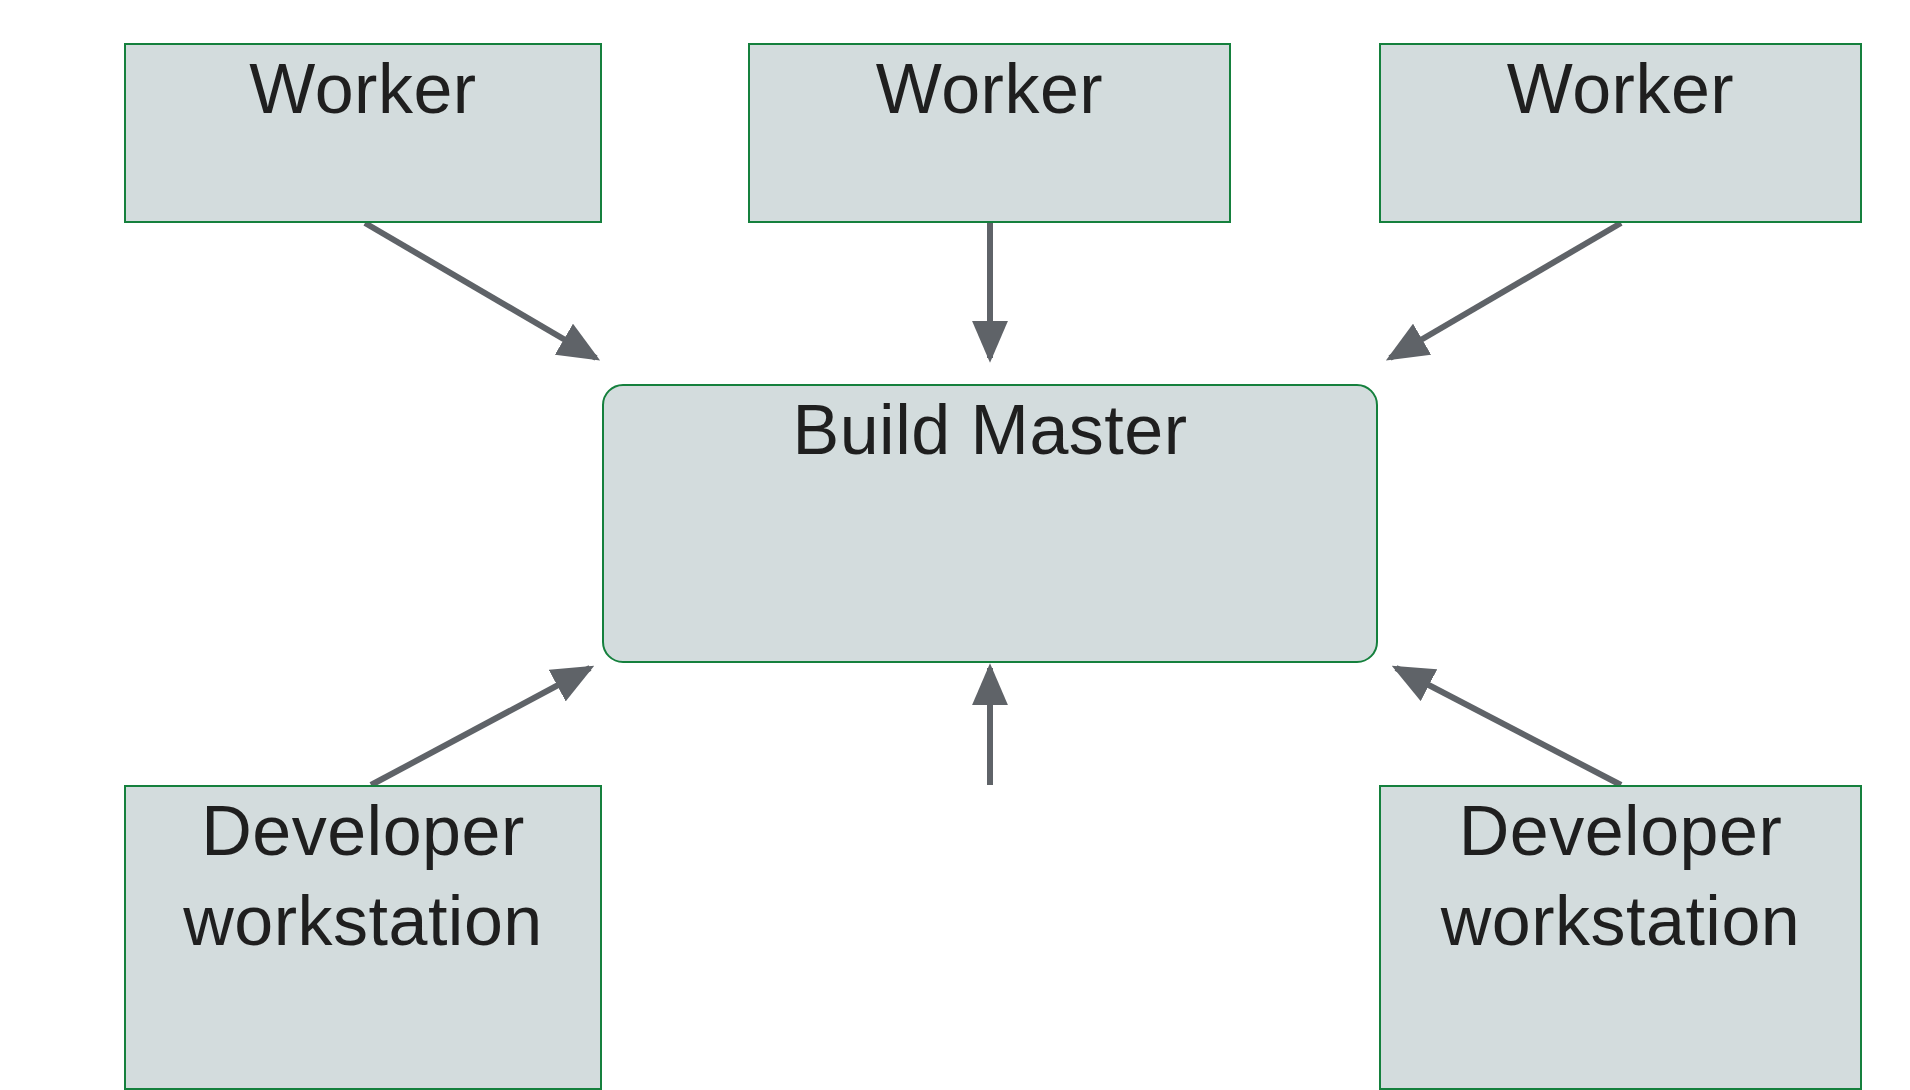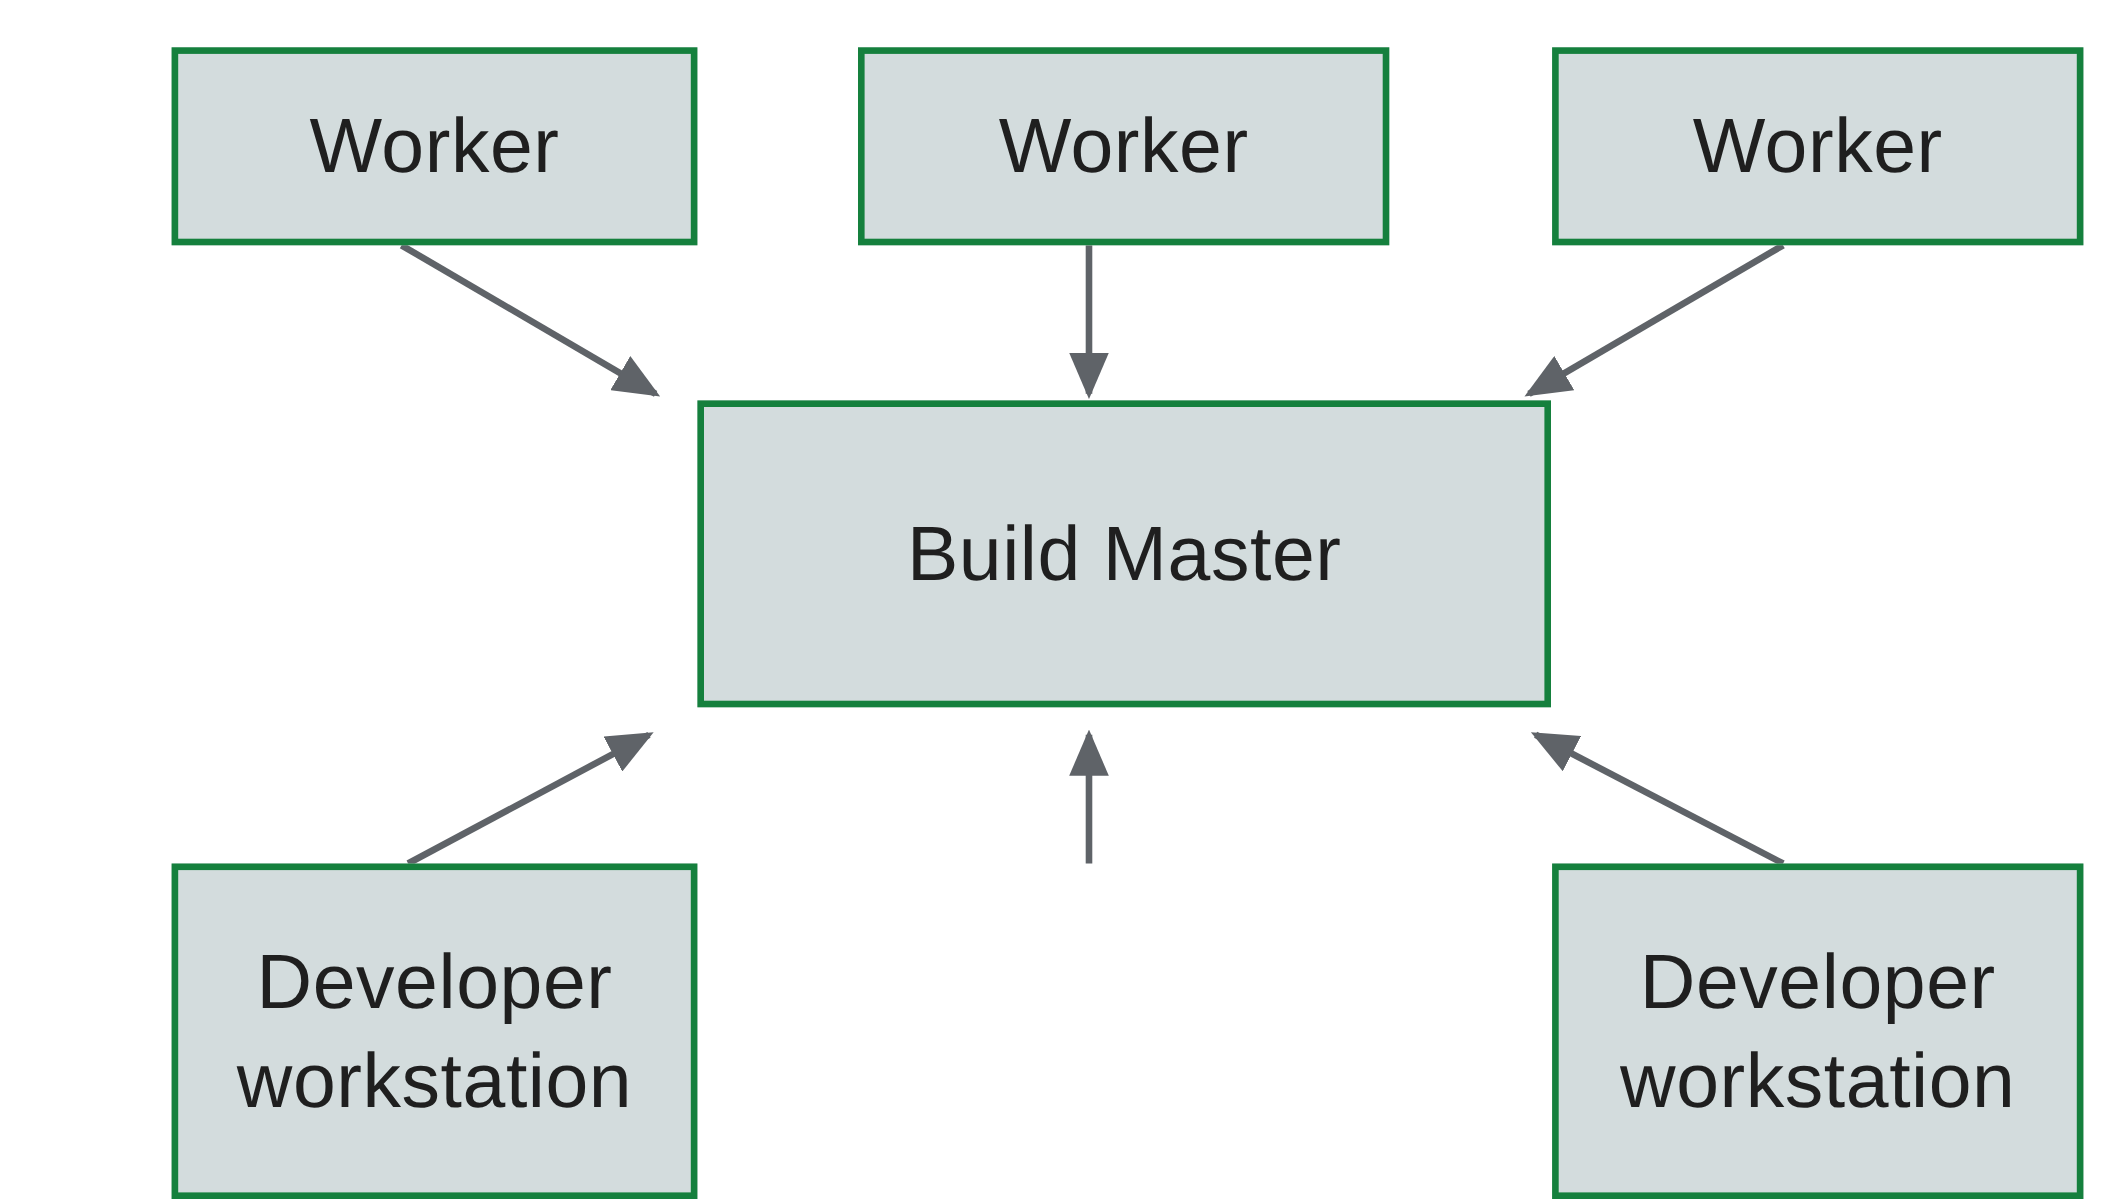--- a/index.html
+++ b/index.html
@@ -12,40 +12,38 @@
   }
   .stage {
     position: relative;
     width: 1910px;
     height: 1090px;
     background: #ffffff;
   }
   .node {
     position: absolute;
     background: #d3dcdd;
-    border: 6px solid #15803d;
+    border: 2px solid #15803d;
     display: flex;
-    align-items: center;
     justify-content: center;
     text-align: center;
     color: #1f1f1f;
     font-size: 70px;
     line-height: 1.28;
     letter-spacing: 0.5px;
-    margin-left: 32px;
   }
   .node span { display: block; padding: 0 24px; }
 
   
   .node-worker-1 { left: 124px;  top: 43px; width: 478px; height: 180px; }
   .node-worker-2 { left: 748px;  top: 43px; width: 483px; height: 180px; }
   .node-worker-3 { left: 1379px; top: 43px; width: 483px; height: 180px; }
 
   
-  .node-build-master { left: 602px; top: 364px; width: 776px; height: 279px; }
+  .node-build-master { left: 602px; top: 384px; width: 776px; height: 279px; border-radius: 21px; }
 
   
   .node-dev-left  { left: 124px;  top: 785px; width: 478px; height: 305px; }
   .node-ci-server { left: 748px;  top: 785px; width: 483px; height: 305px; }
   .node-dev-right { left: 1379px; top: 785px; width: 483px; height: 305px; }
 
   .arrow-layer {
     position: absolute;
     left: 0; top: 0;
     width: 1910px;

